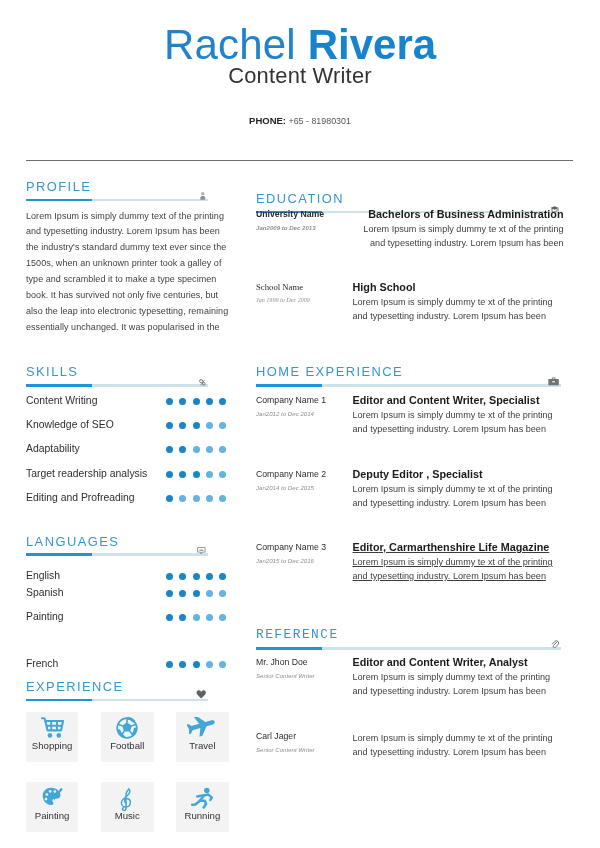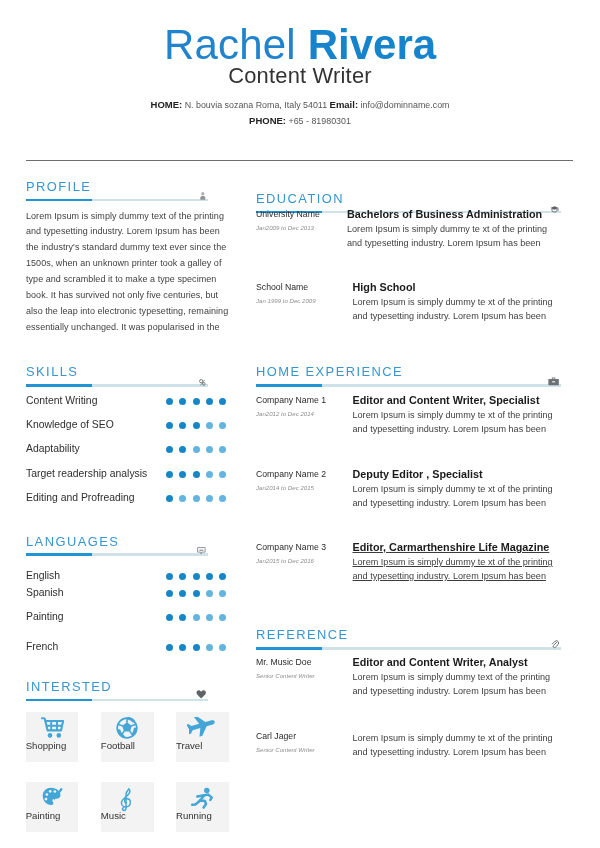--- a/index.html
+++ b/index.html
@@ -27,37 +27,36 @@
 
   .skill-row{position:absolute;left:26px;width:201px;height:18px;}
   .skill-name{position:absolute;left:0;top:0;font-size:10.4px;line-height:18px;color:#2e2e2e;white-space:nowrap;}
   .dots{position:absolute;left:140px;top:6.1px;width:61px;height:7px;}
   .dots span{position:absolute;top:0;width:7px;height:7px;border-radius:50%;background:#1686c6;}
   .dots span.lite{background:#63b4df;}
 
   .int-grid{position:absolute;left:25.7px;top:711.7px;width:210px;}
   .int-cell{position:absolute;width:52.8px;height:50px;background:#f3f3f3;}
   .int-ico{position:absolute;left:0;top:5.5px;width:52.8px;text-align:center;line-height:0;}
-  .int-label{position:absolute;left:0;bottom:10.5px;width:52.8px;font-size:9.6px;color:#333;line-height:10px;}
+  .int-label{position:absolute;left:0;bottom:10.5px;width:52.8px;text-align:center;font-size:9.6px;color:#333;line-height:10px;}
 
   
   .entry{position:absolute;}
   .e-org{font-size:8.7px;line-height:12px;color:#2b2b2b;white-space:nowrap;}
   .e-date{font-size:6.1px;line-height:9px;color:#8e8e8e;font-style:italic;margin-top:3px;white-space:nowrap;}
   .e-title{font-size:10.8px;line-height:13px;color:#1b1b1b;font-weight:700;white-space:nowrap;}
   .e-desc{font-size:9.1px;line-height:14.05px;color:#3f3f3f;margin-top:1px;}
 </style>
 </head>
 <body>
 
 <div class="page">
 
   <div class="name"><span>Rachel</span> <span class="last">Rivera</span></div>
   <div class="role">Content Writer</div>
-  <div class="contact1"><b>HOME:</b> <span>N. bouvia sozana Roma, Italy 54011</span> <b>Email:</b> <span>info@dominname.com</span></div>
   <div class="contact2"><b>PHONE:</b> <span>+65 - 81980301</span></div>
   <div class="hdr-rule"></div>
 
   <div class="sec" style="left:26px;top:179.9px;width:181.5px;">
     <div class="sec-title">PROFILE</div>
     <div class="sec-bar">
         <i></i>
       <span class="sec-icon">
         <svg width="5.6" height="8" viewBox="0 0 14 20">
             <circle cx="7" cy="4.6" r="4.3" fill="#b0b4b7"></circle>
@@ -89,21 +88,21 @@
         <svg width="7" height="7.2" viewBox="0 0 14 15">
             <circle cx="4.3" cy="4.6" r="3.4" fill="none" stroke="#6e7174" stroke-width="1.9"></circle>
             <circle cx="9.8" cy="10.2" r="2.8" fill="none" stroke="#6e7174" stroke-width="1.9"></circle>
             <path d="M11.6 1.8 L2.6 13.2" stroke="#6e7174" stroke-width="1.5"></path>
           </svg>
       </span>
     </div>
   </div>
 
   <div class="sec" style="left:26px;top:680px;width:181.5px;">
-    <div class="sec-title">INTERSTED</div>
+    <div class="sec-title">EXPERIENCE</div>
     <div class="sec-bar">
         <i></i>
       <span class="sec-icon" style="bottom:2.5px">
         <svg width="10.4" height="8.6" viewBox="0 0 21 18">
             <path d="M10.5 17.6 C10.5 17.6 0.6 10.3 0.6 5.4 C0.6 2.6 2.7 0.5 5.4 0.5 C7.4 0.5 9.3 1.8 10.5 3.7 C11.7 1.8 13.6 0.5 15.6 0.5 C18.3 0.5 20.4 2.6 20.4 5.4 C20.4 10.3 10.5 17.6 10.5 17.6 Z" fill="#5f6366"></path>
           </svg>
       </span>
     </div>
   </div>
 
@@ -128,21 +127,21 @@
       <span class="sec-icon">
         <svg width="11.2" height="8.8" viewBox="0 0 22 17">
             <path d="M7.6 0.9 H14.4 V4.0 H12.6 V2.5 H9.4 V4.0 H7.6 Z" fill="#6e7275"></path>
             <rect x="0.7" y="3.8" width="20.6" height="12.5" rx="0.7" fill="#6e7275"></rect>
             <rect x="8.4" y="8.2" width="5.2" height="2.3" fill="#fcfcfc"></rect>
           </svg>
       </span>
     </div>
   </div>
 
-  <div class="sec" style="left:256px;top:628.3px;width:304.5px;">
+  <div class="sec" style="left:256px;top:628.3px;width:304.5px;font-family:Liberation Mono, monospace;">
     <div class="sec-title">REFERENCE</div>
     <div class="sec-bar">
         <i></i>
       <span class="sec-icon">
         <svg width="8" height="8.6" viewBox="0 0 16 17">
             <path d="M11.3 4.4 L5.2 10.6 A2.6 2.6 0 0 0 8.9 14.3 L14.0 9.2 A4.5 4.5 0 0 0 7.6 2.8 L2.6 7.9" fill="none" stroke="#676b6e" stroke-width="1.9" stroke-linecap="round"></path>
           </svg>
       </span>
     </div>
   </div>
@@ -220,21 +219,21 @@
     <div class="skill-row" style="top:608.2px;">
       <div class="skill-name">Painting</div>
       <div class="dots">
         <span style="left:0px;"></span>
         <span style="left:13.35px;"></span>
         <span class="lite" style="left:26.7px;"></span>
         <span class="lite" style="left:40.05px;"></span>
         <span class="lite" style="left:53.4px;"></span>
       </div>
     </div>
-    <div class="skill-row" style="top:638px;">
+    <div class="skill-row" style="top:655px;">
       <div class="skill-name">French</div>
       <div class="dots">
         <span style="left:0px;"></span>
         <span style="left:13.35px;"></span>
         <span style="left:26.7px;"></span>
         <span class="lite" style="left:40.05px;"></span>
         <span class="lite" style="left:53.4px;"></span>
       </div>
     </div>
     <div class="int-grid">
@@ -295,31 +294,31 @@
               <path d="M17.0 9.6 L8.6 11.0"></path>
               <path d="M16.9 9.8 L11.9 16.2"></path>
               <path d="M11.9 16.2 L17.7 16.2 L19.3 20.2 L16.3 24.4"></path>
               <path d="M11.9 16.3 L6.4 20.8 L2.6 21.0"></path>
             </g>
           </svg></div>
         <div class="int-label">Running</div>
       </div>
     </div>
     <div class="entry" style="left:256px;top:208px;width:305px;">
-      <div style="position:absolute;left:0;top:0;width:98px;">
+      <div style="position:absolute;left:0;top:0;width:98px;font-weight:bold;">
         <div class="e-org">University Name</div>
         <div class="e-date">Jan2009 to Dec 2013</div>
       </div>
-      <div style="position:absolute;left:91px;top:0px;width:208.5px;">
+      <div style="position:absolute;left:99px;top:0px;width:208.5px;text-align:right;">
         <div class="e-title">Bachelors of Business Administration</div>
         <div class="e-desc">Lorem Ipsum is simply dummy te xt of the printing and typesetting industry. Lorem Ipsum has been</div>
       </div>
     </div>
     <div class="entry" style="left:256px;top:281px;width:305px;">
-      <div style="position:absolute;left:0;top:0;width:98px;">
+      <div style="position:absolute;left:0;top:0;width:98px;font-family:Liberation Serif, serif;">
         <div class="e-org">School Name</div>
         <div class="e-date">Jan 1999 to Dec 2009</div>
       </div>
       <div style="position:absolute;left:96.5px;top:0px;width:208.5px;">
         <div class="e-title">High School</div>
         <div class="e-desc">Lorem Ipsum is simply dummy te xt of the printing and typesetting industry. Lorem Ipsum has been</div>
       </div>
     </div>
     <div class="entry" style="left:256px;top:394px;width:305px;">
       <div style="position:absolute;left:0;top:0;width:98px;">
@@ -346,21 +345,21 @@
         <div class="e-org">Company Name 3</div>
         <div class="e-date">Jan2015 to Dec 2016</div>
       </div>
       <div style="position:absolute;left:96.5px;top:0px;width:208.5px;text-decoration:underline;">
         <div class="e-title">Editor, Carmarthenshire Life Magazine</div>
         <div class="e-desc">Lorem Ipsum is simply dummy te xt of the printing and typesetting industry. Lorem Ipsum has been</div>
       </div>
     </div>
     <div class="entry" style="left:256px;top:656px;width:305px;">
       <div style="position:absolute;left:0;top:0;width:98px;">
-        <div class="e-org">Mr. Music Doe</div>
+        <div class="e-org">Mr. Jhon Doe</div>
         <div class="e-date">Senior Content Writer</div>
       </div>
       <div style="position:absolute;left:96.5px;top:0px;width:208.5px;">
         <div class="e-title">Editor and Content Writer, Analyst</div>
         <div class="e-desc">Lorem Ipsum is simply dummy text of the printing and typesetting industry. Lorem Ipsum has been</div>
       </div>
     </div>
     <div class="entry" style="left:256px;top:730px;width:305px;">
       <div style="position:absolute;left:0;top:0;width:98px;">
         <div class="e-org">Carl Jager</div>

